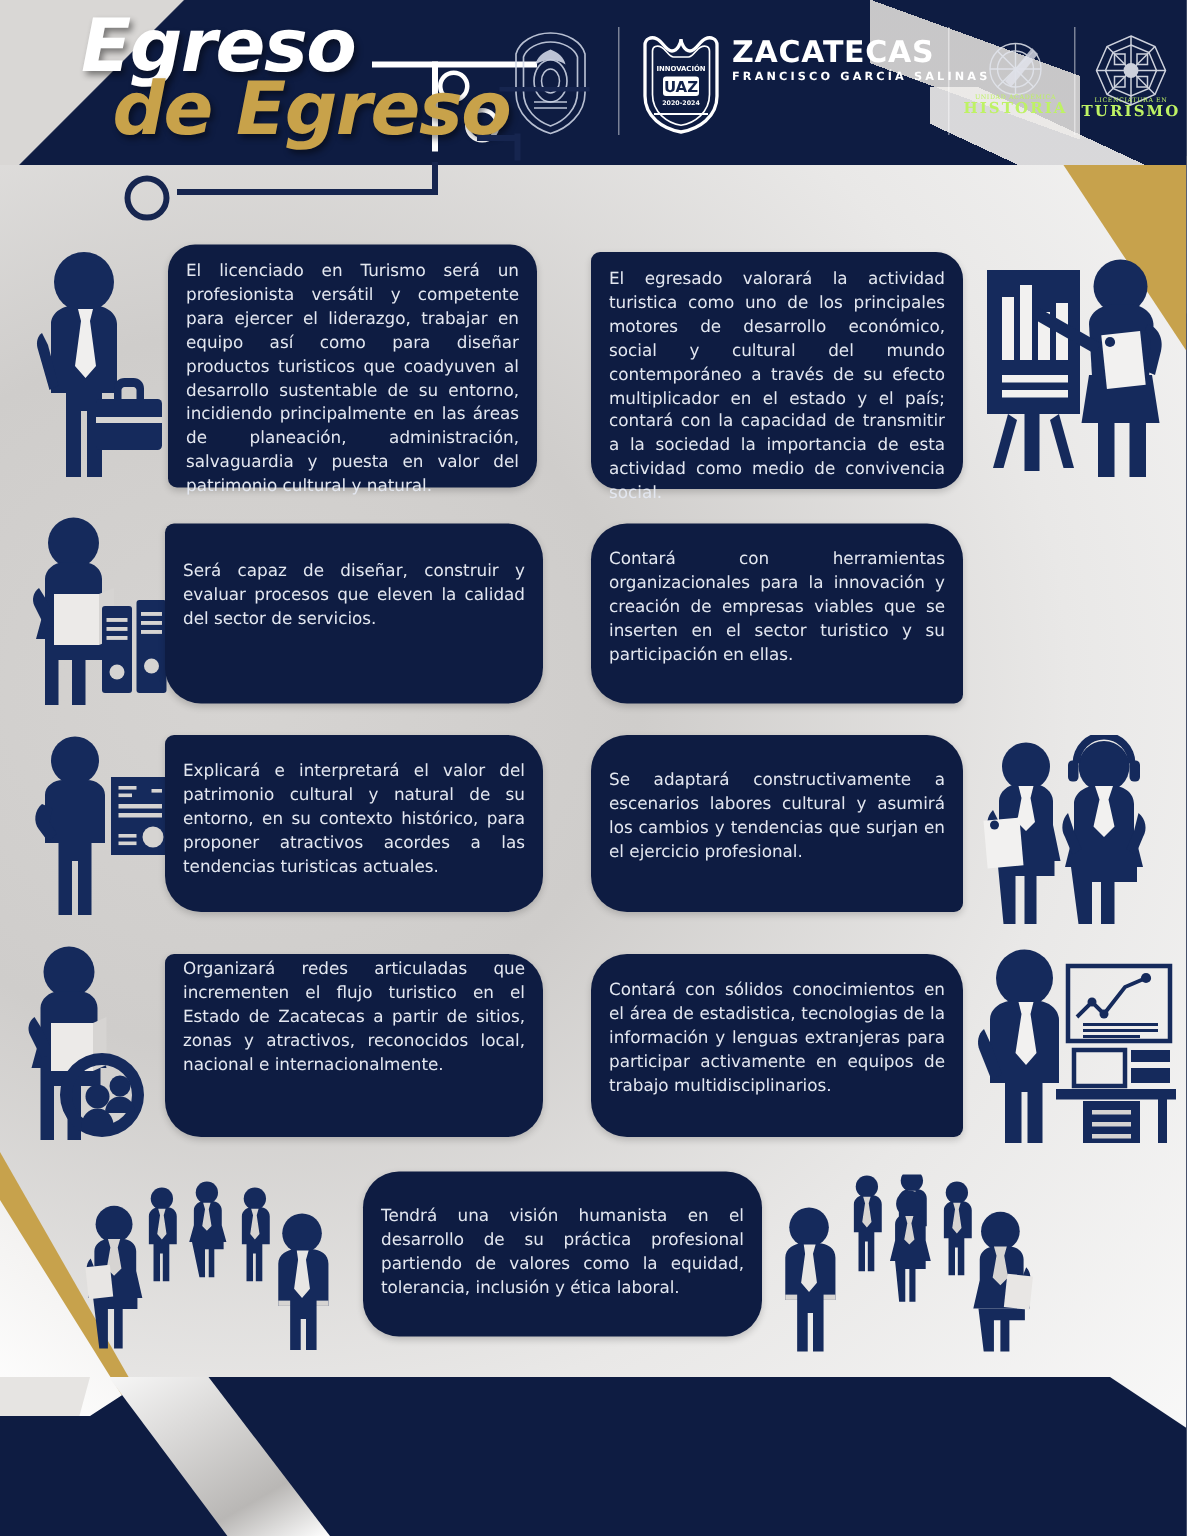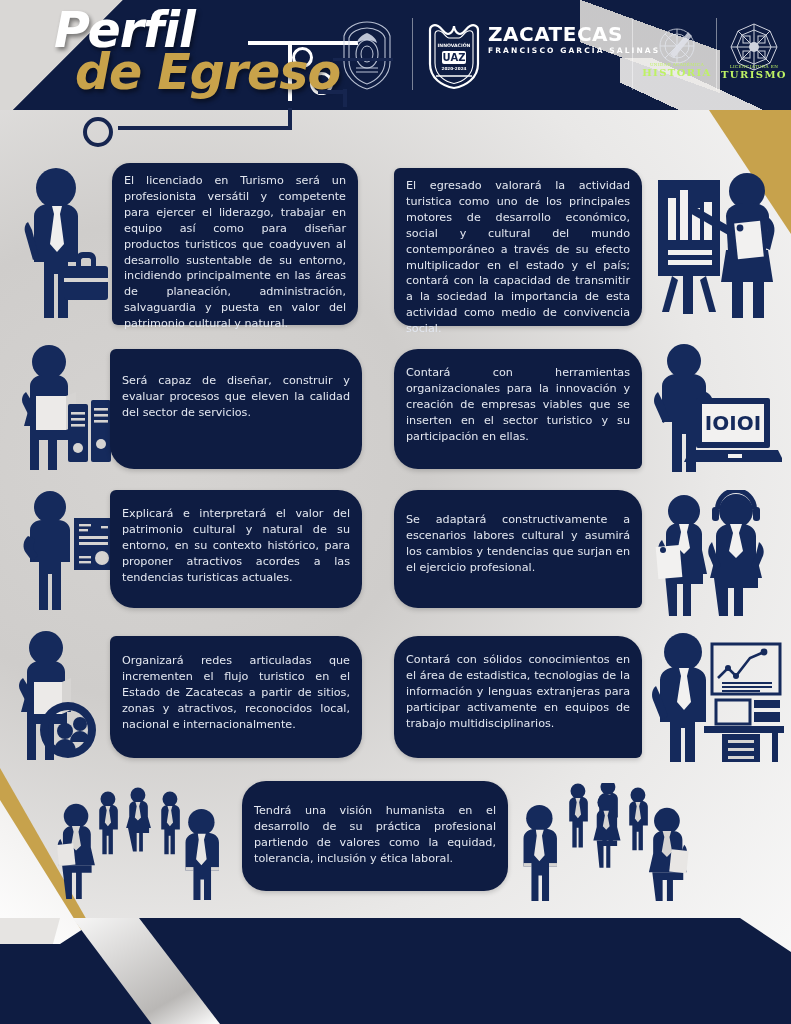--- a/index.html
+++ b/index.html
@@ -231,21 +231,21 @@
         </g>
       </svg>
     </div>
     <div class="small-logo-cap" style="left:716px;top:64px;width:76px;">
       <span class="cap-sm">LICENCIATURA EN</span>
       <span class="cap-lg">TURISMO</span>
     </div>
   </div>
 
   <div id="title-wrap">
-    <div id="title-line1">Perfil</div>
+    <div id="title-line1">Egreso</div>
     <div id="title-line2">de Egreso</div>
   </div>
 
   <div class="circ-line navy" style="left:288px;top:108px;width:4px;height:22px;"></div>
   <div class="circ-line navy" style="left:118px;top:126px;width:174px;height:4px;"></div>
   <div class="circ-ring navy" style="left:83px;top:117px;width:22px;height:22px;border-width:4px;"></div>
   <div class="circ-line navy" style="left:343px;top:89px;width:4px;height:18px;"></div>
   <div class="circ-line navy" style="left:318px;top:90px;width:28px;height:4px;"></div>
   <div class="circ-line navy" style="left:333px;top:58px;width:60px;height:3px;"></div>
 
@@ -347,35 +347,20 @@
         <path d="M74 82 h42 l5 32 h-52 z"></path>
         <path d="M79 114 h12 v36 h-11 v-36 z M100 114 h12 v36 h-11 v-36 z"></path>
         <path d="M36 44 l42 24 4-7 -42-24 z"></path>
         <path d="M113 48 c7 2 11 10 9 18 l-4 16 -7-3 4-15 c1-5-1-9-4-11 z"></path>
         <rect x="84" y="54" width="26" height="36" fill="#f2f1f0" transform="rotate(-6 97 72)"></rect>
         <circle cx="88" cy="60" r="3.4"></circle>
       </g>
     </svg>
   </div>
 
-  <div class="ico" style="left:650px;top:344px;">
-    <svg width="132" height="130" viewBox="0 0 132 130">
-      <g fill="#152a5c">
-        <circle cx="34" cy="17" r="17"></circle>
-        <path d="M12 42 c0-7 7-12 14-12 h16 c8 0 14 5 14 12 v36 h-10 v50 h-10 v-38 h-4 v38 h-10 v-50 h-10 z"></path>
-        <path d="M8 48 c-4 3-5 9-3 13 l8 18 7-4 -7-17 z"></path>
-        <path d="M56 48 c5 2 8 8 7 13 l-5 18 -7-3 5-17 z"></path>
-        <rect x="46" y="54" width="74" height="50" rx="2"></rect>
-        <rect x="52" y="60" width="62" height="38" fill="#f2f1f0"></rect>
-        <text x="83" y="86" font-family="DejaVu Sans, sans-serif" font-size="20" font-weight="bold" fill="#152a5c" text-anchor="middle">IOIOI</text>
-        <path d="M40 106 h88 l6 12 h-100 z"></path>
-        <rect x="78" y="110" width="14" height="4" fill="#f2f1f0"></rect>
-      </g>
-    </svg>
-  </div>
 
   <div class="ico" style="left:648px;top:490px;">
     <svg width="132" height="126" viewBox="0 0 132 126">
       <g fill="#152a5c">
 
         <circle cx="36" cy="21" r="16"></circle>
         <path d="M18 44 c0-6 6-11 12-11 h12 c6 0 12 5 12 11 v16 l5 24 h-46 l5-24 z"></path>
         <path d="M17 84 h38 v10 h-12 v32 h-8 v-32 h-6 v32 h-8 z"></path>
         <path d="M31 34 h10 l-2 8 3 16 -6 6 -6-6 3-16 z" fill="#f2f1f0"></path>
         <path d="M14 50 c-4 4-5 10-2 14 l7 12 6-4 -6-12 z"></path>
@@ -540,21 +525,21 @@
   </div>
 
   <div class="card" style="left:110px;top:490px;width:252px;height:118px;border-radius:6px 24px 24px 24px;padding-top:16px;">
     <p>Explicará e interpretará el valor del patrimonio cultural y natural de su entorno, en su contexto histórico, para proponer atractivos acordes a las tendencias turisticas actuales.</p>
   </div>
 
   <div class="card" style="left:394px;top:490px;width:248px;height:118px;border-radius:24px 24px 6px 24px;padding-top:22px;">
     <p>Se adaptará constructivamente a escenarios labores cultural y asumirá los cambios y tendencias que surjan en el ejercicio profesional.</p>
   </div>
 
-  <div class="card" style="left:110px;top:636px;width:252px;height:122px;border-radius:6px 24px 24px 24px;padding-top:17px;">
+  <div class="card" style="left:110px;top:636px;width:252px;height:122px;border-radius:6px 24px 24px 24px;padding-top:2px;">
     <p>Organizará redes articuladas que incrementen el flujo turistico en el Estado de Zacatecas a partir de sitios, zonas y atractivos, reconocidos local, nacional e internacionalmente.</p>
   </div>
 
   <div class="card" style="left:394px;top:636px;width:248px;height:122px;border-radius:24px 24px 6px 24px;padding-top:16px;">
     <p>Contará con sólidos conocimientos en el área de estadistica, tecnologias de la información y lenguas extranjeras para participar activamente en equipos de trabajo multidisciplinarios.</p>
   </div>
 
   <div class="card" style="left:242px;top:781px;width:266px;height:110px;border-radius:24px;padding-top:22px;">
     <p>Tendrá una visión humanista en el desarrollo de su práctica profesional partiendo de valores como la equidad, tolerancia, inclusión y ética laboral.</p>
   </div>

